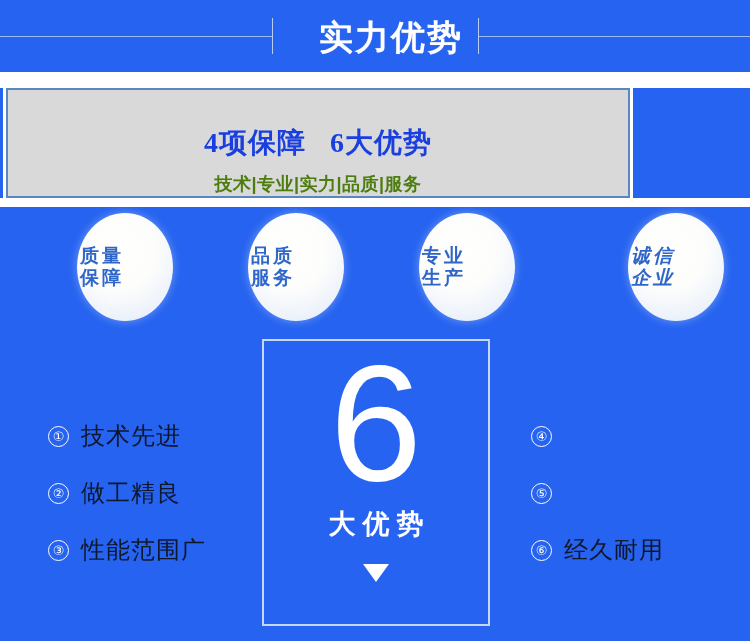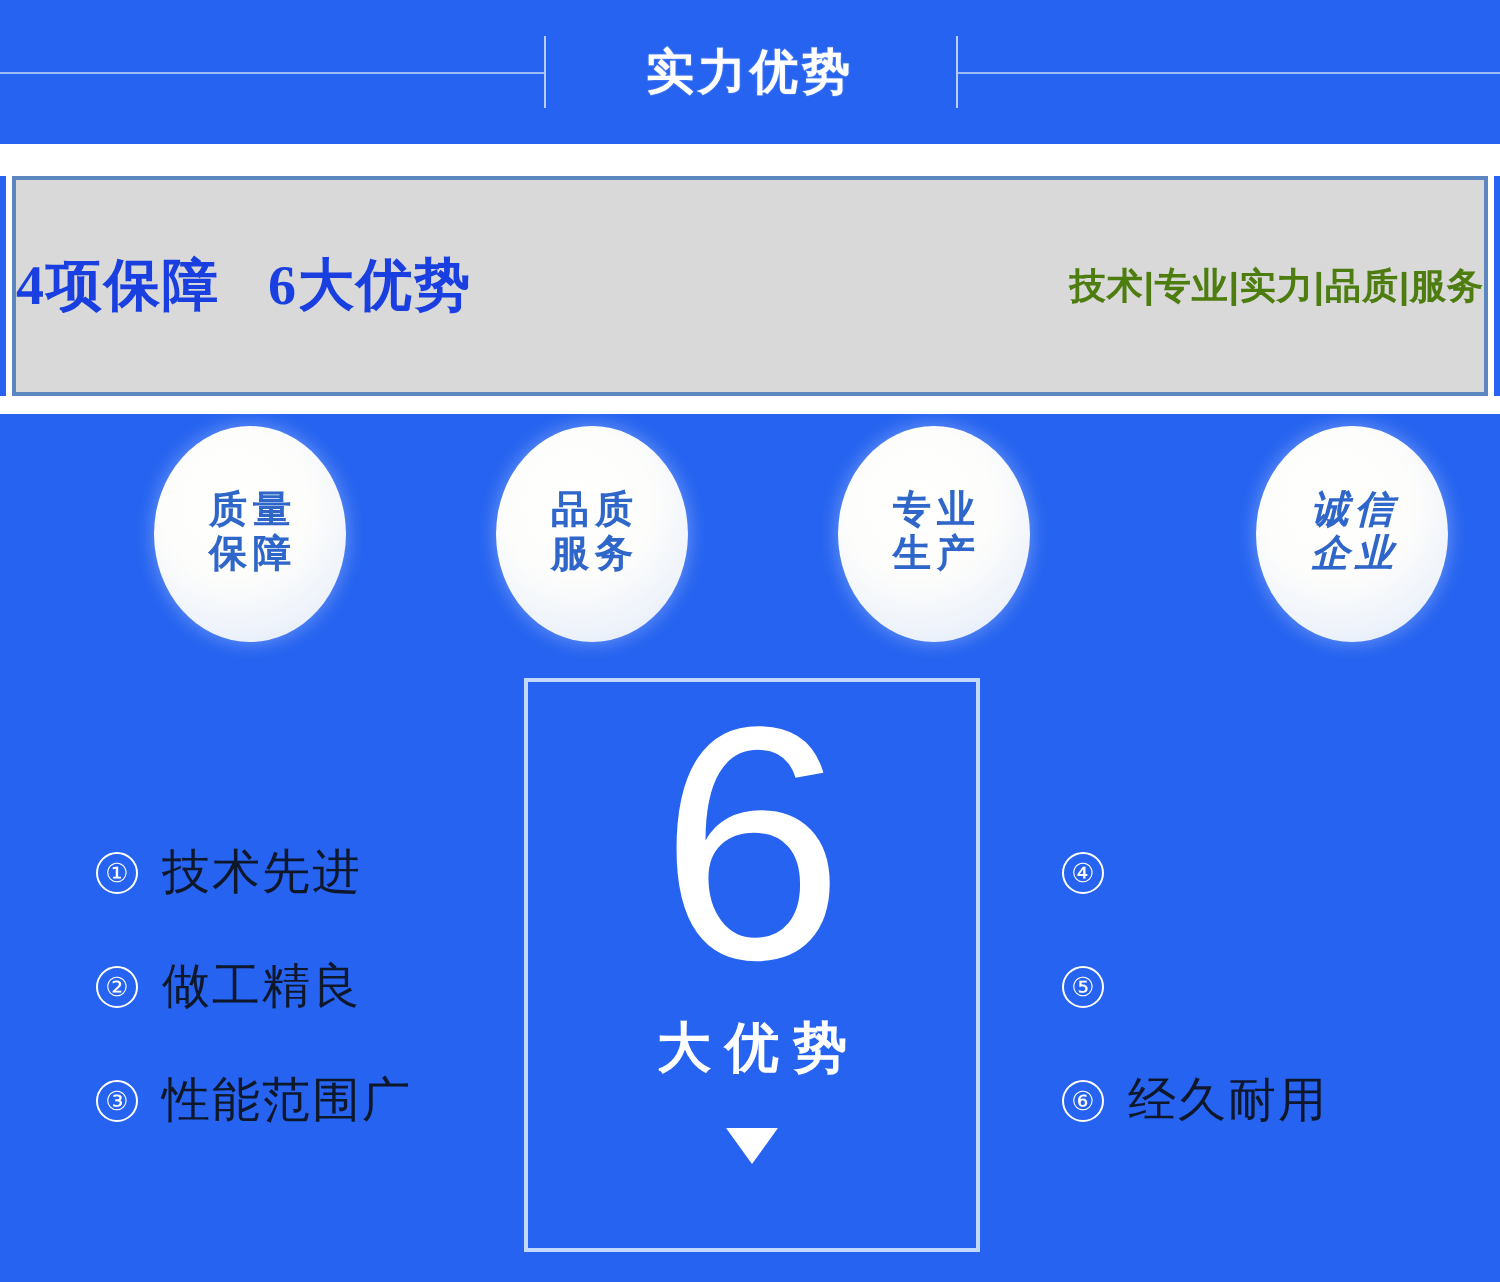--- a/index.html
+++ b/index.html
@@ -35,25 +35,25 @@
   .header-tick {
     position: absolute;
     top: 18px;
     width: 1px; height: 36px;
     background: #b7cdf7;
   }
   .header-tick.tl { left: 272px; }
   .header-tick.tr { left: 478px; }
   .header-title {
     position: absolute;
-    left: 272px; top: 8px;
+    left: 288px; top: 8px;
     width: 206px; height: 58px;
     display: flex; align-items: center; justify-content: center;
     color: #ffffff;
-    font-size: 24px;
+    font-size: 34px;
     font-weight: 700;
     letter-spacing: 2px;
     line-height: 1;
     text-shadow: 0 0 1px rgba(255,255,255,0.4);
   }
 
   
   .white-gap-top {
     position: absolute;
     left: 0; top: 72px;
@@ -64,27 +64,28 @@
     position: absolute;
     left: 0; top: 198px;
     width: 750px; height: 9px;
     background: #ffffff;
   }
 
   
   .gray-banner {
     position: absolute;
     left: 6px; top: 88px;
-    width: 738px; height: 110px;
+    width: 624px; height: 110px;
     background: #d9d9d9;
     border: 2px solid #5b86bf;
     outline: 3px solid #ffffff;
     display: flex;
-    align-items: center;
-    justify-content: space-between;
+    flex-direction: column;
+    align-items: center;
+    justify-content: flex-end;
     gap: 10px;
   }
   .gray-banner .line1 {
     color: #1a3fe0;
     font-size: 28px;
     font-weight: 700;
     letter-spacing: 1px;
     white-space: pre;
     font-family: "Liberation Serif", "DejaVu Serif", serif;
   }
@@ -103,21 +104,20 @@
   }
   .badge-circle {
     position: absolute;
     top: 0;
     width: 96px; height: 108px;
     border-radius: 50%;
     background: radial-gradient(circle at 42% 36%, #ffffff 0%, #fdfdfb 42%, #eef3fb 72%, #dbe6f8 100%);
     box-shadow: 0 0 10px rgba(255,255,255,0.35);
     display: flex;
     flex-direction: column;
-    align-items: center;
     justify-content: center;
     line-height: 1.18;
   }
   .badge-circle span {
     color: #2f66c9;
     font-size: 19px;
     font-weight: 700;
     letter-spacing: 3px;
     text-indent: 3px;
   }

